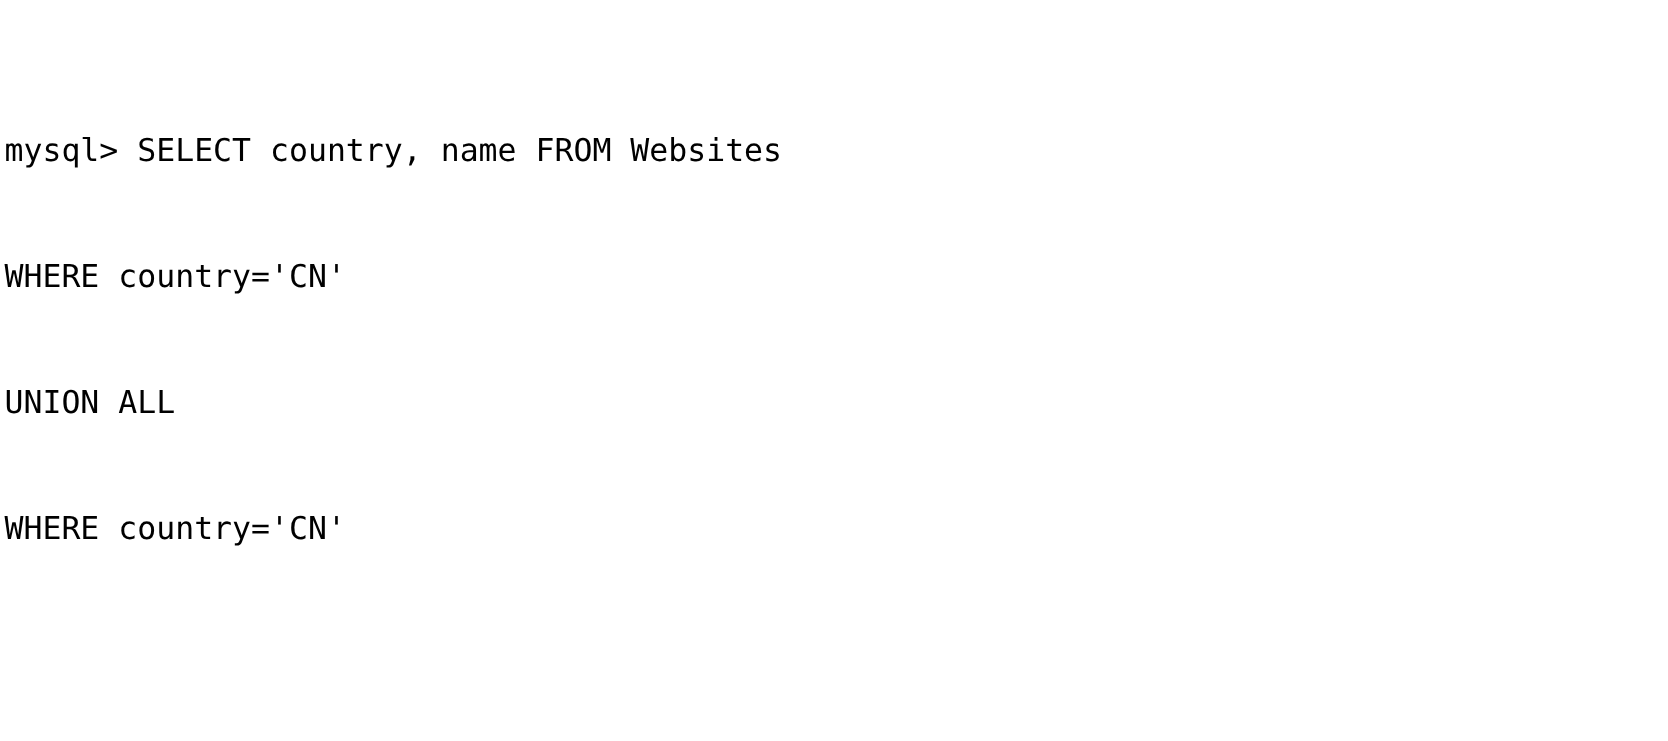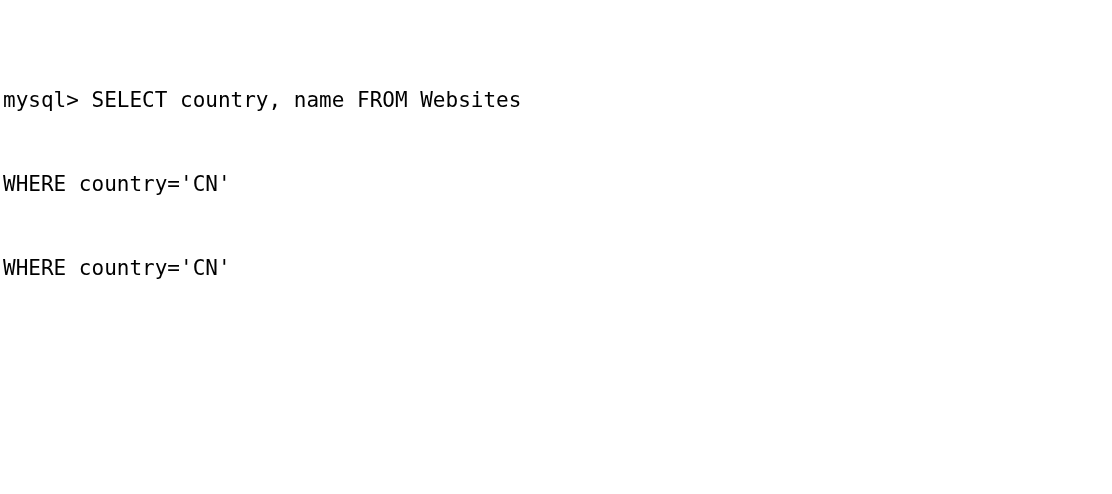--- a/index.html
+++ b/index.html
@@ -34,20 +34,21 @@
     display: block;
   }
 </style>
 </head>
 <body>
 
 <div class="terminal">
 
   <span class="line">mysql&gt; SELECT country, name FROM Websites</span>
   <span class="line">WHERE country='CN'</span>
+  <span class="line">UNION ALL</span>
   <span class="line">WHERE country='CN'</span>
   
 
   
   
   
 
   
   
   

